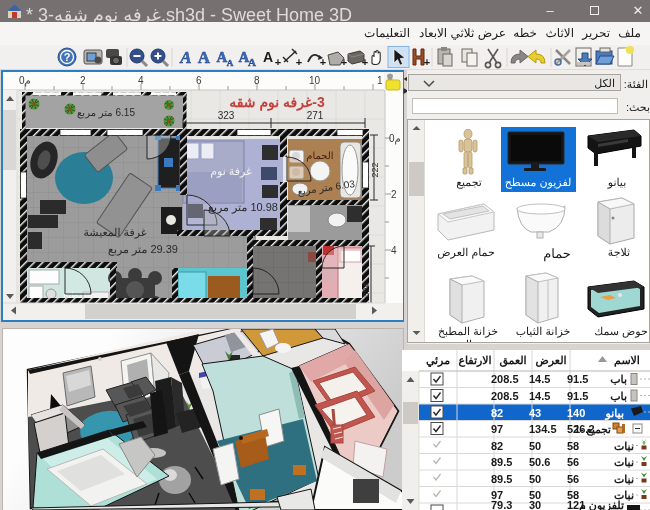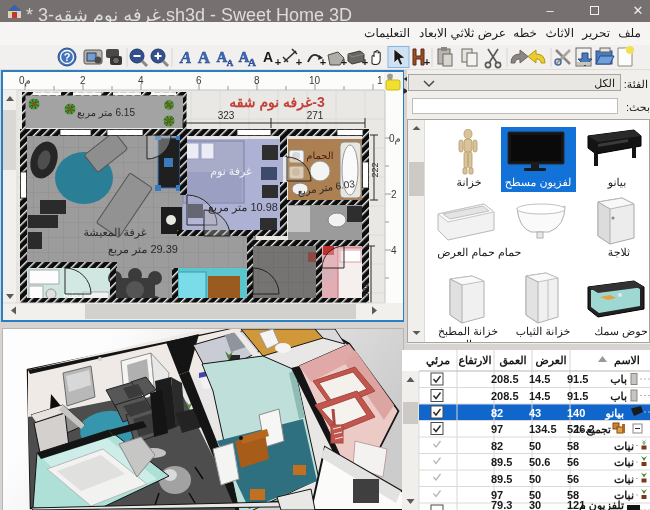--- a/index.html
+++ b/index.html
@@ -646,21 +646,21 @@
           <rect x="18" y="38" width="22" height="3" rx="1" fill="#1a1a1a"></rect>
       </svg>
       <svg class="abs" style="left:176px;top:8px" width="60" height="46" viewBox="0 0 60 46">
         <path d="M4 8 L50 2 L57 8 L57 18 L12 26 L4 20 Z" fill="#141414" stroke="#000"></path>
         <path d="M4 8 L50 2 L57 8 L14 14 Z" fill="#2a2a2a"></path>
         <rect x="10" y="22" width="4" height="16" fill="#141414"></rect>
           <rect x="48" y="16" width="4" height="14" fill="#141414"></rect>
         <path d="M14 16 l30 -5 0 3 -30 5z" fill="#3a3a3a"></path>
       </svg>
 
-      <div class="abs" style="left:28px;top:56px;width:66px;text-align:center;font-size:11px;color:#1a1a1a">خزانة</div>
+      <div class="abs" style="left:28px;top:56px;width:66px;text-align:center;font-size:11px;color:#1a1a1a">تجميع</div>
       <div class="abs" style="left:94px;top:56px;width:72px;text-align:center;font-size:11px;color:#fff">لفزيون مسطح .</div>
       <div class="abs" style="left:176px;top:56px;width:66px;text-align:center;font-size:11px;color:#1a1a1a">بيانو</div>
 
       <svg class="abs" style="left:26px;top:80px" width="64" height="42" viewBox="0 0 64 42">
         <path d="M4 14 L50 4 L60 12 L60 30 L14 40 L4 30 Z" fill="#f2f2f2" stroke="#b8b8b8"></path>
         <path d="M4 14 L50 4 L60 12 L14 22 Z" fill="#fafafa" stroke="#c8c8c8"></path>
         <path d="M9 14 L49 6 L55 11 L16 19 Z" fill="#e4e4e4" stroke="#c0c0c0"></path>
       </svg>
       <svg class="abs" style="left:103px;top:80px" width="60" height="42" viewBox="0 0 60 42">
         <path d="M6 8 Q8 28 20 32 L38 32 Q54 26 54 6 Q42 14 30 12 Q16 10 6 8Z" fill="#fafafa" stroke="#b0b0b0"></path>
@@ -668,21 +668,21 @@
         <rect x="26" y="32" width="6" height="6" fill="#e8e8e8" stroke="#b0b0b0"></rect>
       </svg>
       <svg class="abs" style="left:184px;top:76px" width="48" height="50" viewBox="0 0 48 50">
         <path d="M6 6 L30 2 L42 8 L42 42 L18 48 L6 40 Z" fill="#ececec" stroke="#a8a8a8"></path>
         <path d="M6 6 L30 2 L42 8 L18 13 Z" fill="#f8f8f8" stroke="#b8b8b8"></path>
         <path d="M6 6 L18 13 L18 48 L6 40 Z" fill="#dcdcdc" stroke="#b0b0b0"></path>
         <circle cx="21" cy="22" r="1.5" fill="#888"></circle>
       </svg>
 
       <div class="abs" style="left:22px;top:126px;width:72px;text-align:center;font-size:11px;color:#1a1a1a">حمام العرض</div>
-      <div class="abs" style="left:90px;top:126px;width:66px;font-size:11px;color:#1a1a1a">حمام</div>
+      <div class="abs" style="left:116px;top:126px;width:66px;text-align:center;font-size:13px;color:#1a1a1a">حمام</div>
       <div class="abs" style="left:178px;top:126px;width:66px;text-align:center;font-size:11px;color:#1a1a1a">ثلاجة</div>
 
       <svg class="abs" style="left:36px;top:153px" width="46" height="54" viewBox="0 0 46 54">
         <path d="M6 6 L28 3 L40 8 L40 44 L18 50 L6 42 Z" fill="#f0f0f0" stroke="#b0b0b0"></path>
         <path d="M6 6 L28 3 L40 8 L18 12 Z" fill="#fafafa" stroke="#c0c0c0"></path>
         <path d="M6 6 L18 12 L18 50 L6 42 Z" fill="#e0e0e0" stroke="#b0b0b0"></path>
       </svg>
       <svg class="abs" style="left:112px;top:151px" width="44" height="56" viewBox="0 0 44 56">
         <path d="M6 5 L26 2 L38 7 L38 46 L18 52 L6 44 Z" fill="#f0f0f0" stroke="#b0b0b0"></path>
         <path d="M6 5 L26 2 L38 7 L18 11 Z" fill="#fafafa" stroke="#c0c0c0"></path>

